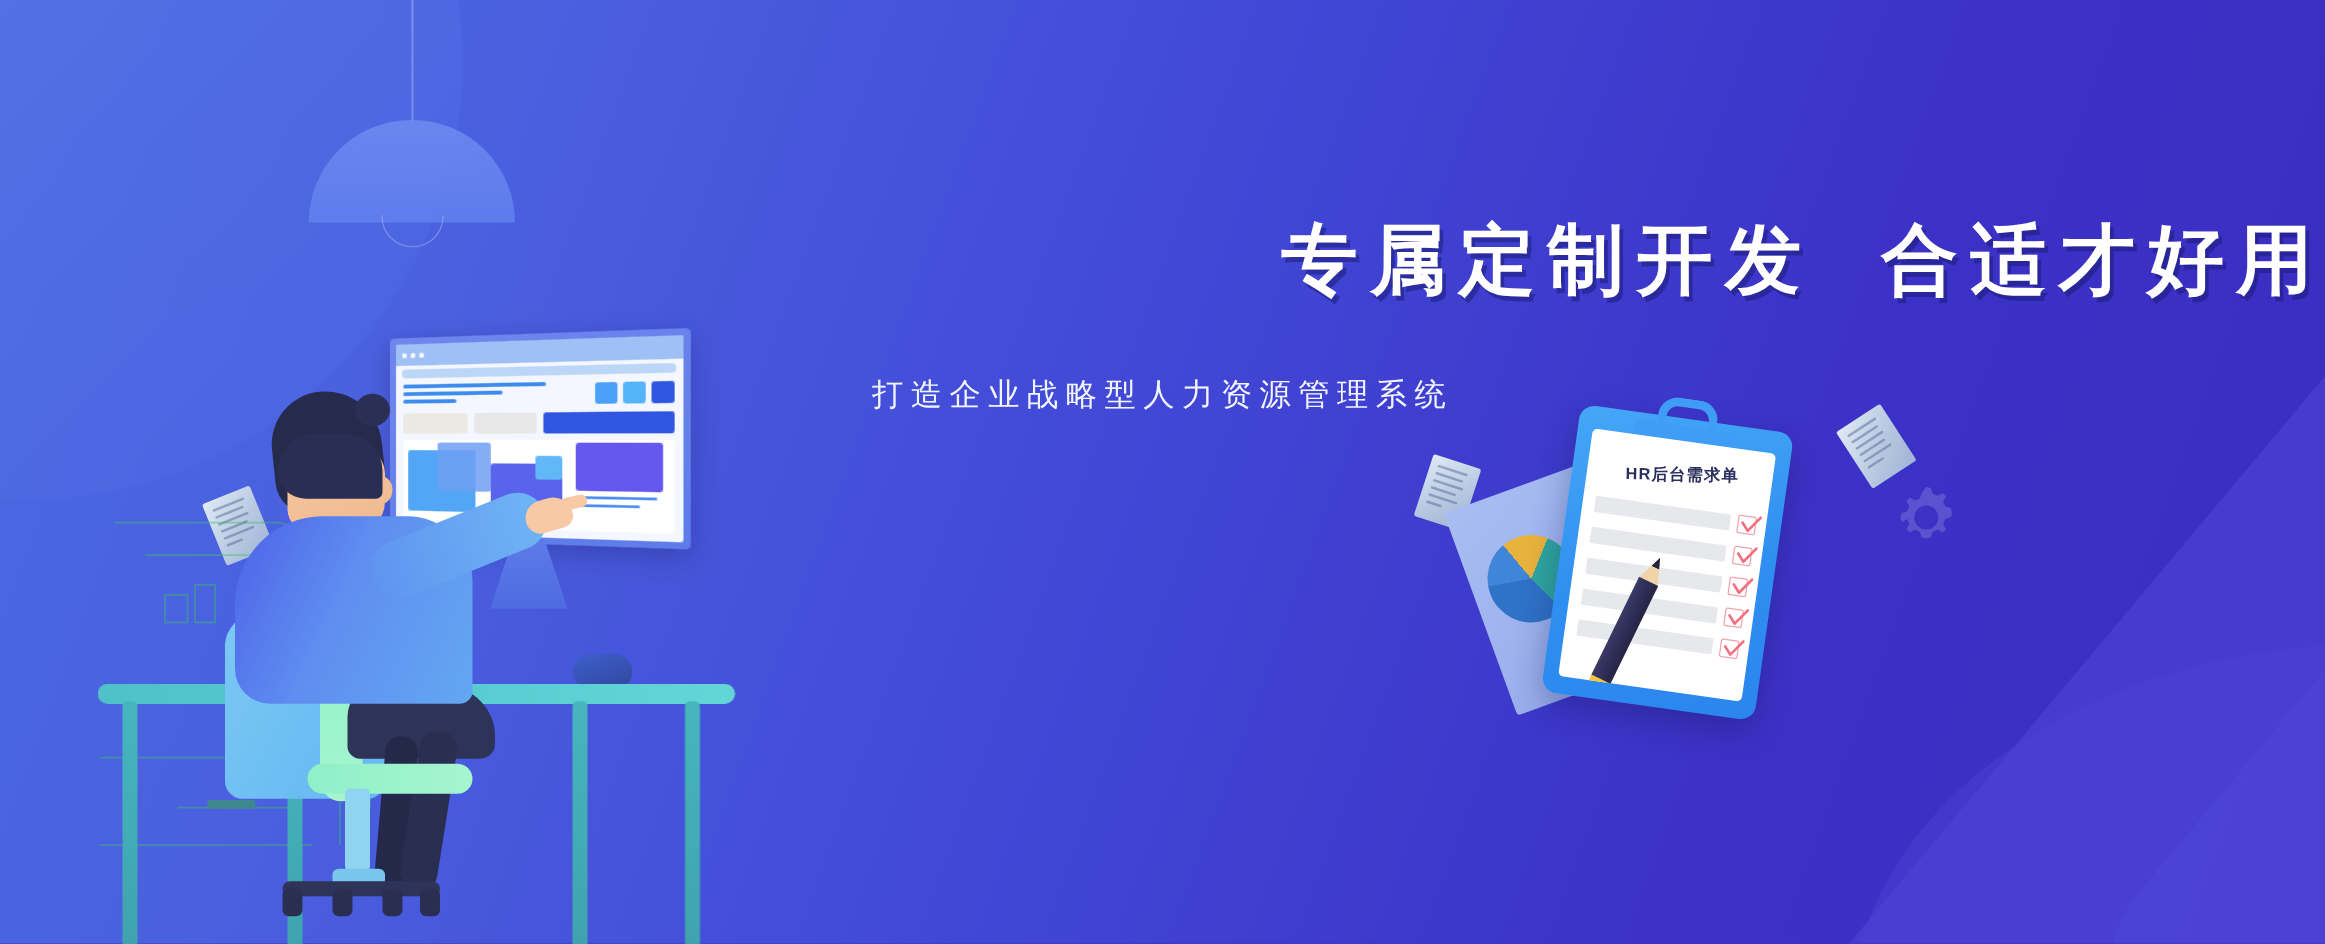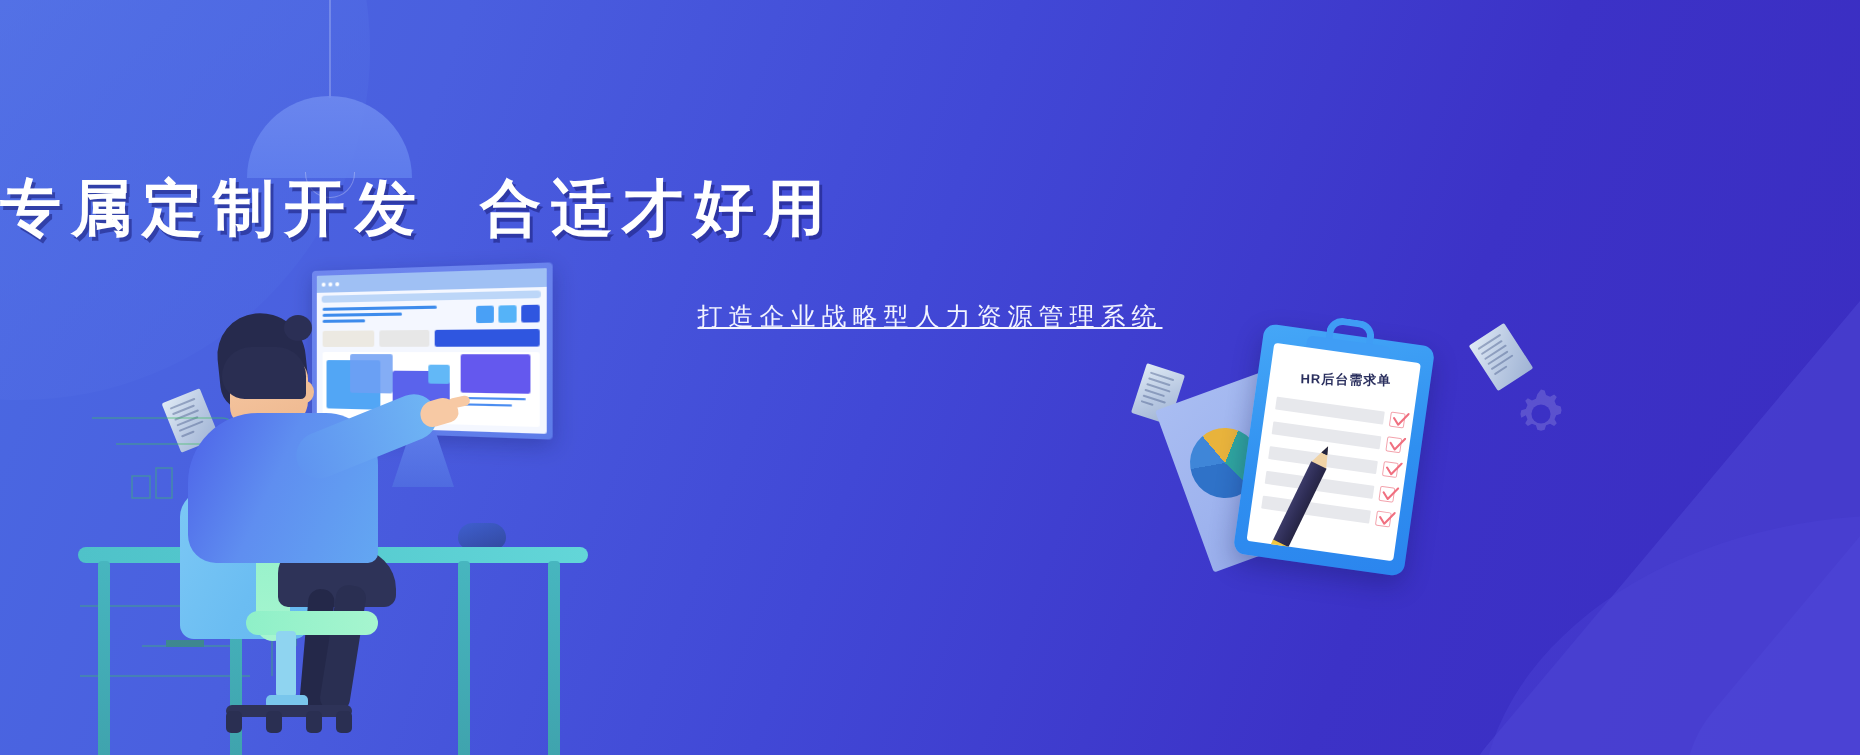--- a/index.html
+++ b/index.html
@@ -63,36 +63,35 @@
     display:block;height:2px;background:rgba(60,80,130,.40);margin:0 0 4px 0;border-radius:1px;
   }
   .doc-left{left:170px;top:394px;transform:rotate(-22deg);}
   .doc-left .sheet{width:41px;height:53px;padding:7px 6px;}
   .doc-mid{left:1138px;top:368px;transform:rotate(18deg);}
   .doc-mid .sheet{width:40px;height:52px;padding:7px 6px;}
   .doc-right{left:1480px;top:330px;transform:rotate(-33deg);}
   .doc-right .sheet{width:42px;height:54px;padding:7px 6px;}
   
   .headline-wrap{
-    position:absolute;left:0;top:178px;width:1860px;text-align:left;
+    position:absolute;left:0;top:178px;width:1860px;text-align:right;
     pointer-events:none;
   }
   .headline{
     display:inline-block;color:#ffffff;font-size:61px;line-height:1;font-weight:bold;
     letter-spacing:10px;
     text-shadow:3px 4px 0 rgba(25,30,120,.55);
     white-space:pre;
   }
   .subhead{
     position:absolute;left:0;top:304px;width:1860px;text-align:center;
   }
   .subhead span{
     display:inline-block;color:#f2f4ff;font-size:25px;line-height:1;letter-spacing:6px;
     white-space:pre;
-    text-decoration:underline;
   }
   
   #scene-left{position:absolute;left:60px;top:255px;width:620px;height:500px;}
   
   .circuit{position:absolute;left:12px;top:155px;opacity:.55;}
   
   .desk-top{
     position:absolute;left:18px;top:292px;width:510px;height:16px;border-radius:9px;
     background:linear-gradient(90deg,#4fc2c9 0%,#56cbd0 50%,#63d6d8 100%);
   }

